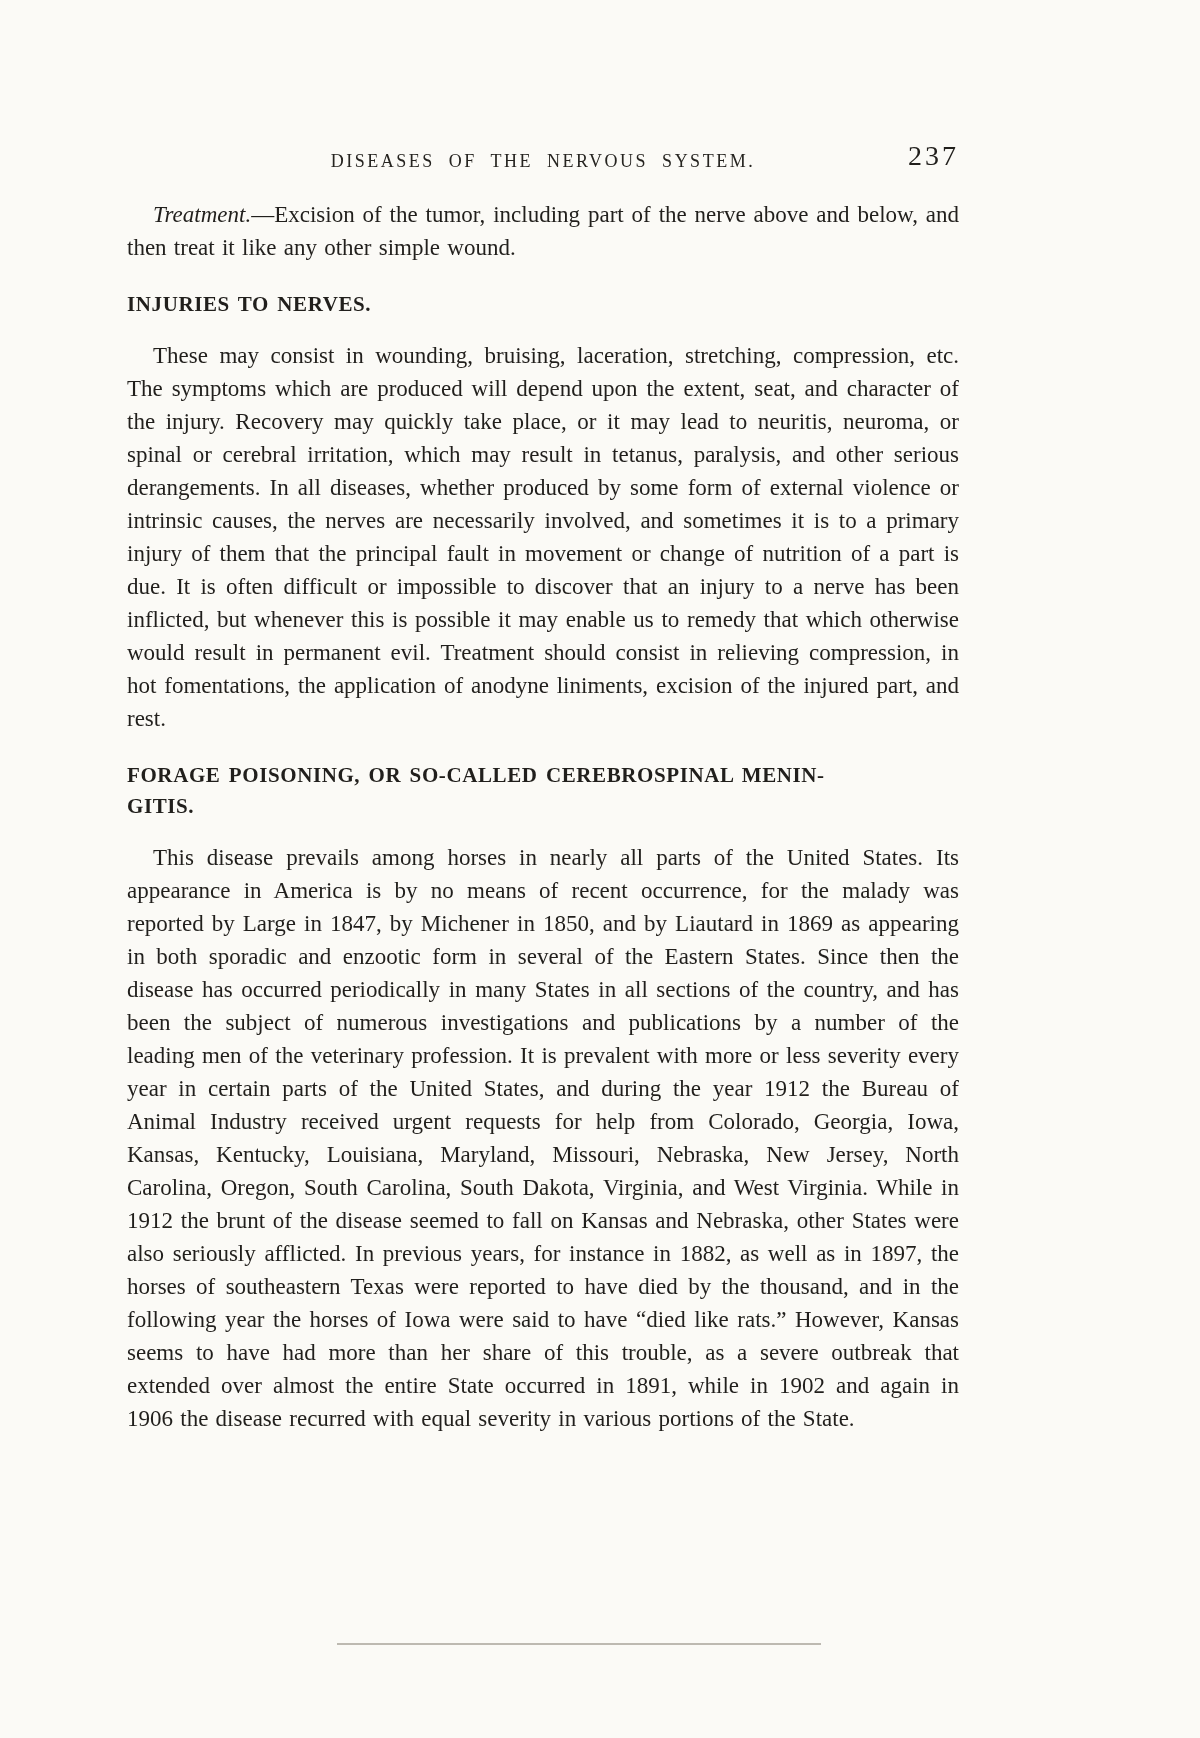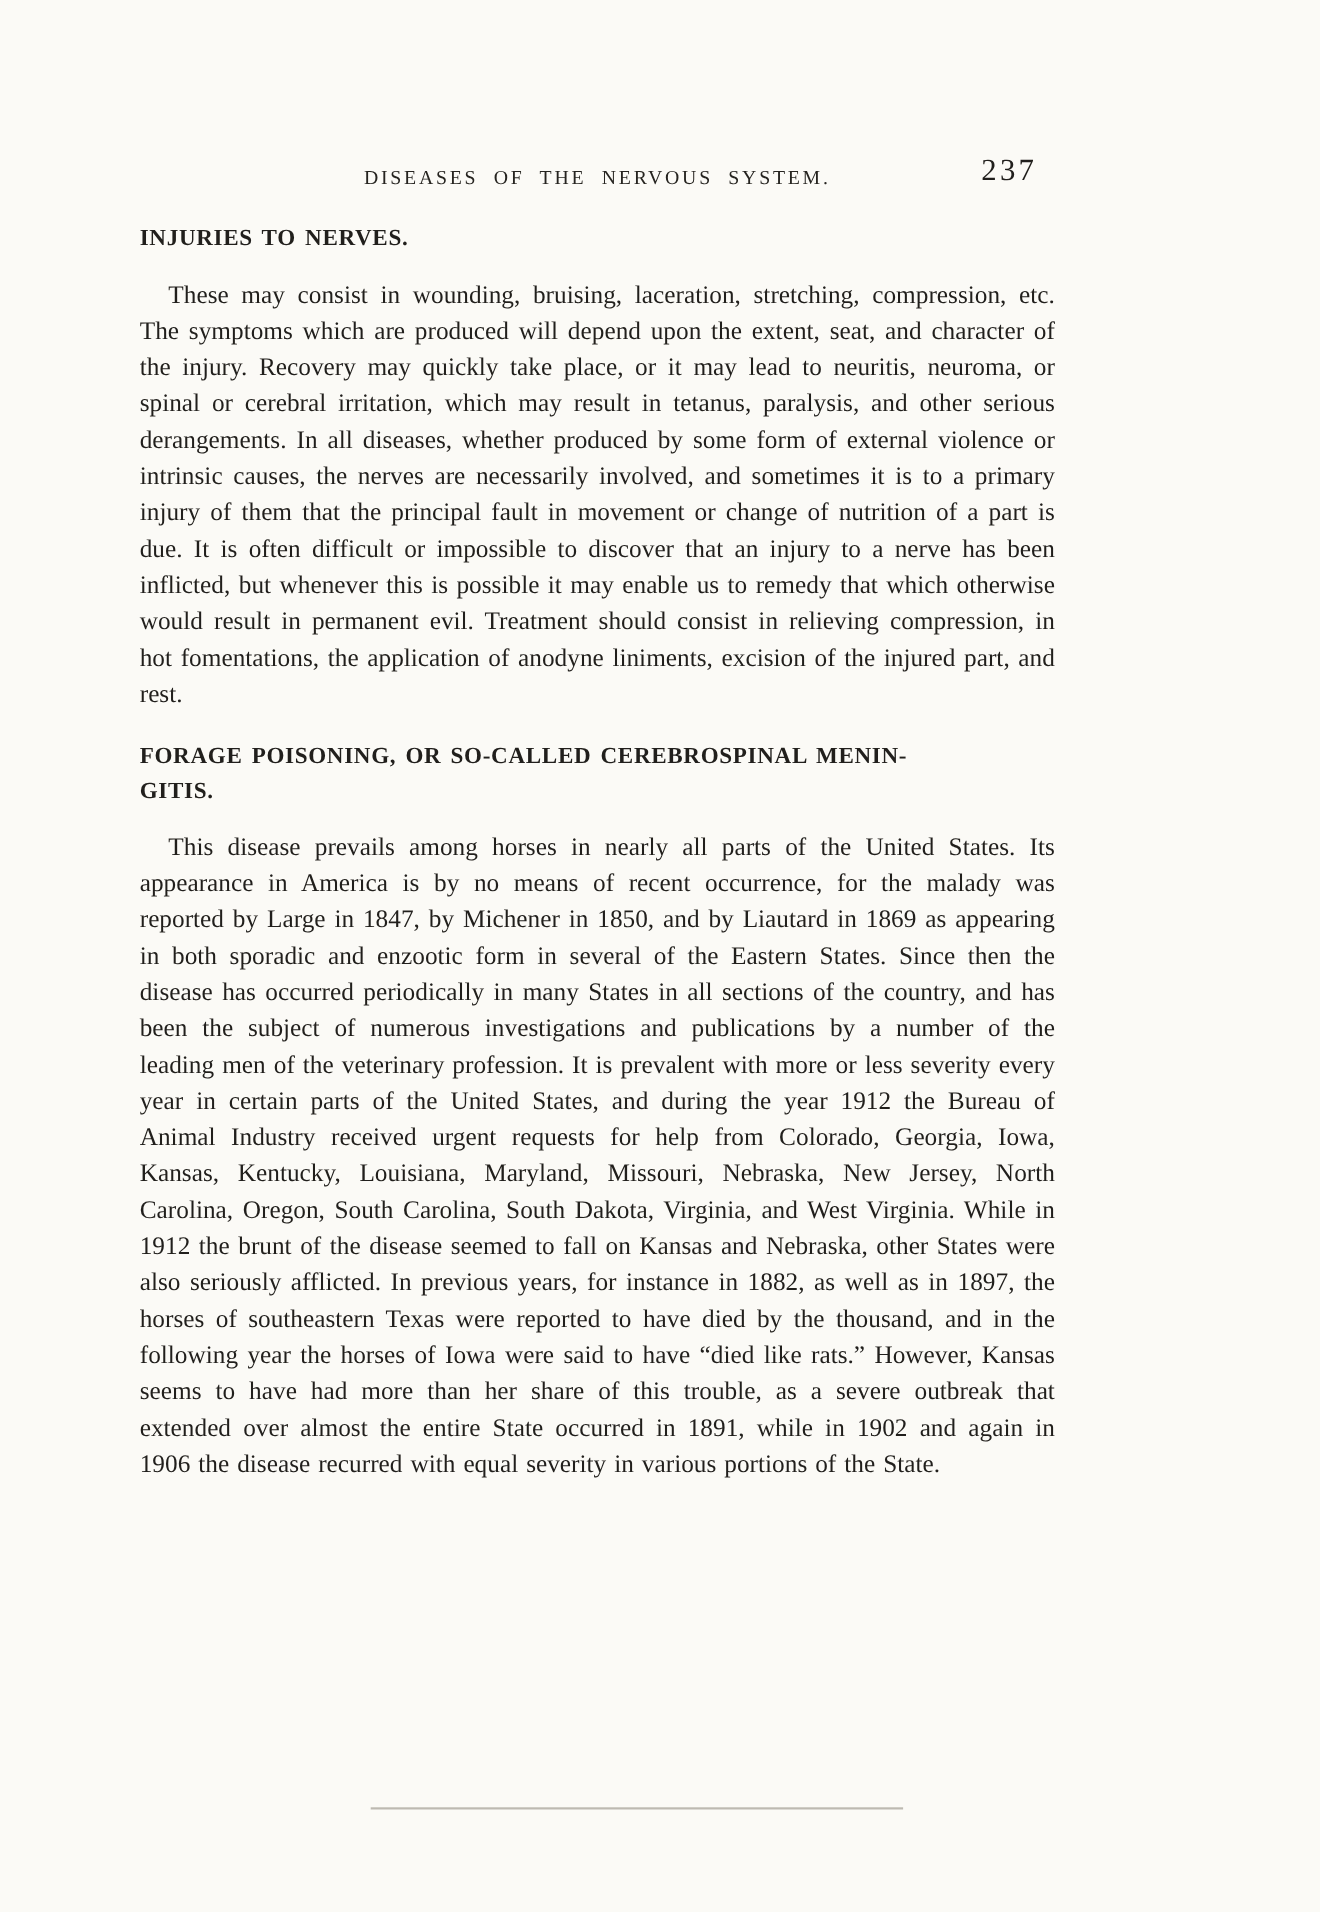--- a/index.html
+++ b/index.html
@@ -33,21 +33,21 @@
     display: block;
     text-align: center;
     font-size: 18px;
     letter-spacing: 2.5px;
     word-spacing: 7px;
     line-height: 30px;
     color: #262420;
   }
   .page-number {
     position: absolute;
-    right: 16px;
+    right: 0;
     top: -6px;
     font-size: 28px;
     letter-spacing: 3px;
   }
   .para {
     font-size: 23px;
     line-height: 33px;
     text-align: justify;
     text-indent: 26px;
     word-spacing: 1.5px;
@@ -76,20 +76,21 @@
 <body>
 
 <div class="page">
   <div class="content">
 
     <div class="running-head">
       <span class="head-title">DISEASES OF THE NERVOUS SYSTEM.</span>
       <span class="page-number">237</span>
     </div>
 
+    <p class="para"><span class="italic-lead">Treatment.</span><span>—Excision of the tumor, including part of the nerve above and below, and then treat it like any other simple wound.</span></p>
 
     <h2 class="section-heading">INJURIES TO NERVES.</h2>
 
     <p class="para">These may consist in wounding, bruising, laceration, stretching, compression, etc. The symptoms which are produced will depend upon the extent, seat, and character of the injury. Recovery may quickly take place, or it may lead to neuritis, neuroma, or spinal or cerebral irritation, which may result in tetanus, paralysis, and other serious derangements. In all diseases, whether produced by some form of external violence or intrinsic causes, the nerves are necessarily involved, and sometimes it is to a primary injury of them that the principal fault in movement or change of nutrition of a part is due. It is often difficult or impossible to discover that an injury to a nerve has been inflicted, but whenever this is possible it may enable us to remedy that which otherwise would result in permanent evil. Treatment should consist in relieving compression, in hot fomentations, the application of anodyne liniments, excision of the injured part, and rest.</p>
 
     <h2 class="section-heading pre-line">FORAGE POISONING, OR SO-CALLED CEREBROSPINAL MENIN-
 GITIS.</h2>
 
     <p class="para">This disease prevails among horses in nearly all parts of the United States. Its appearance in America is by no means of recent occurrence, for the malady was reported by Large in 1847, by Michener in 1850, and by Liautard in 1869 as appearing in both sporadic and enzootic form in several of the Eastern States. Since then the disease has occurred periodically in many States in all sections of the country, and has been the subject of numerous investigations and publications by a number of the leading men of the veterinary profession. It is prevalent with more or less severity every year in certain parts of the United States, and during the year 1912 the Bureau of Animal Industry received urgent requests for help from Colorado, Georgia, Iowa, Kansas, Kentucky, Louisiana, Maryland, Missouri, Nebraska, New Jersey, North Carolina, Oregon, South Carolina, South Dakota, Virginia, and West Virginia. While in 1912 the brunt of the disease seemed to fall on Kansas and Nebraska, other States were also seriously afflicted. In previous years, for instance in 1882, as well as in 1897, the horses of southeastern Texas were reported to have died by the thousand, and in the following year the horses of Iowa were said to have “died like rats.” However, Kansas seems to have had more than her share of this trouble, as a severe outbreak that extended over almost the entire State occurred in 1891, while in 1902 and again in 1906 the disease recurred with equal severity in various portions of the State.</p>
 

